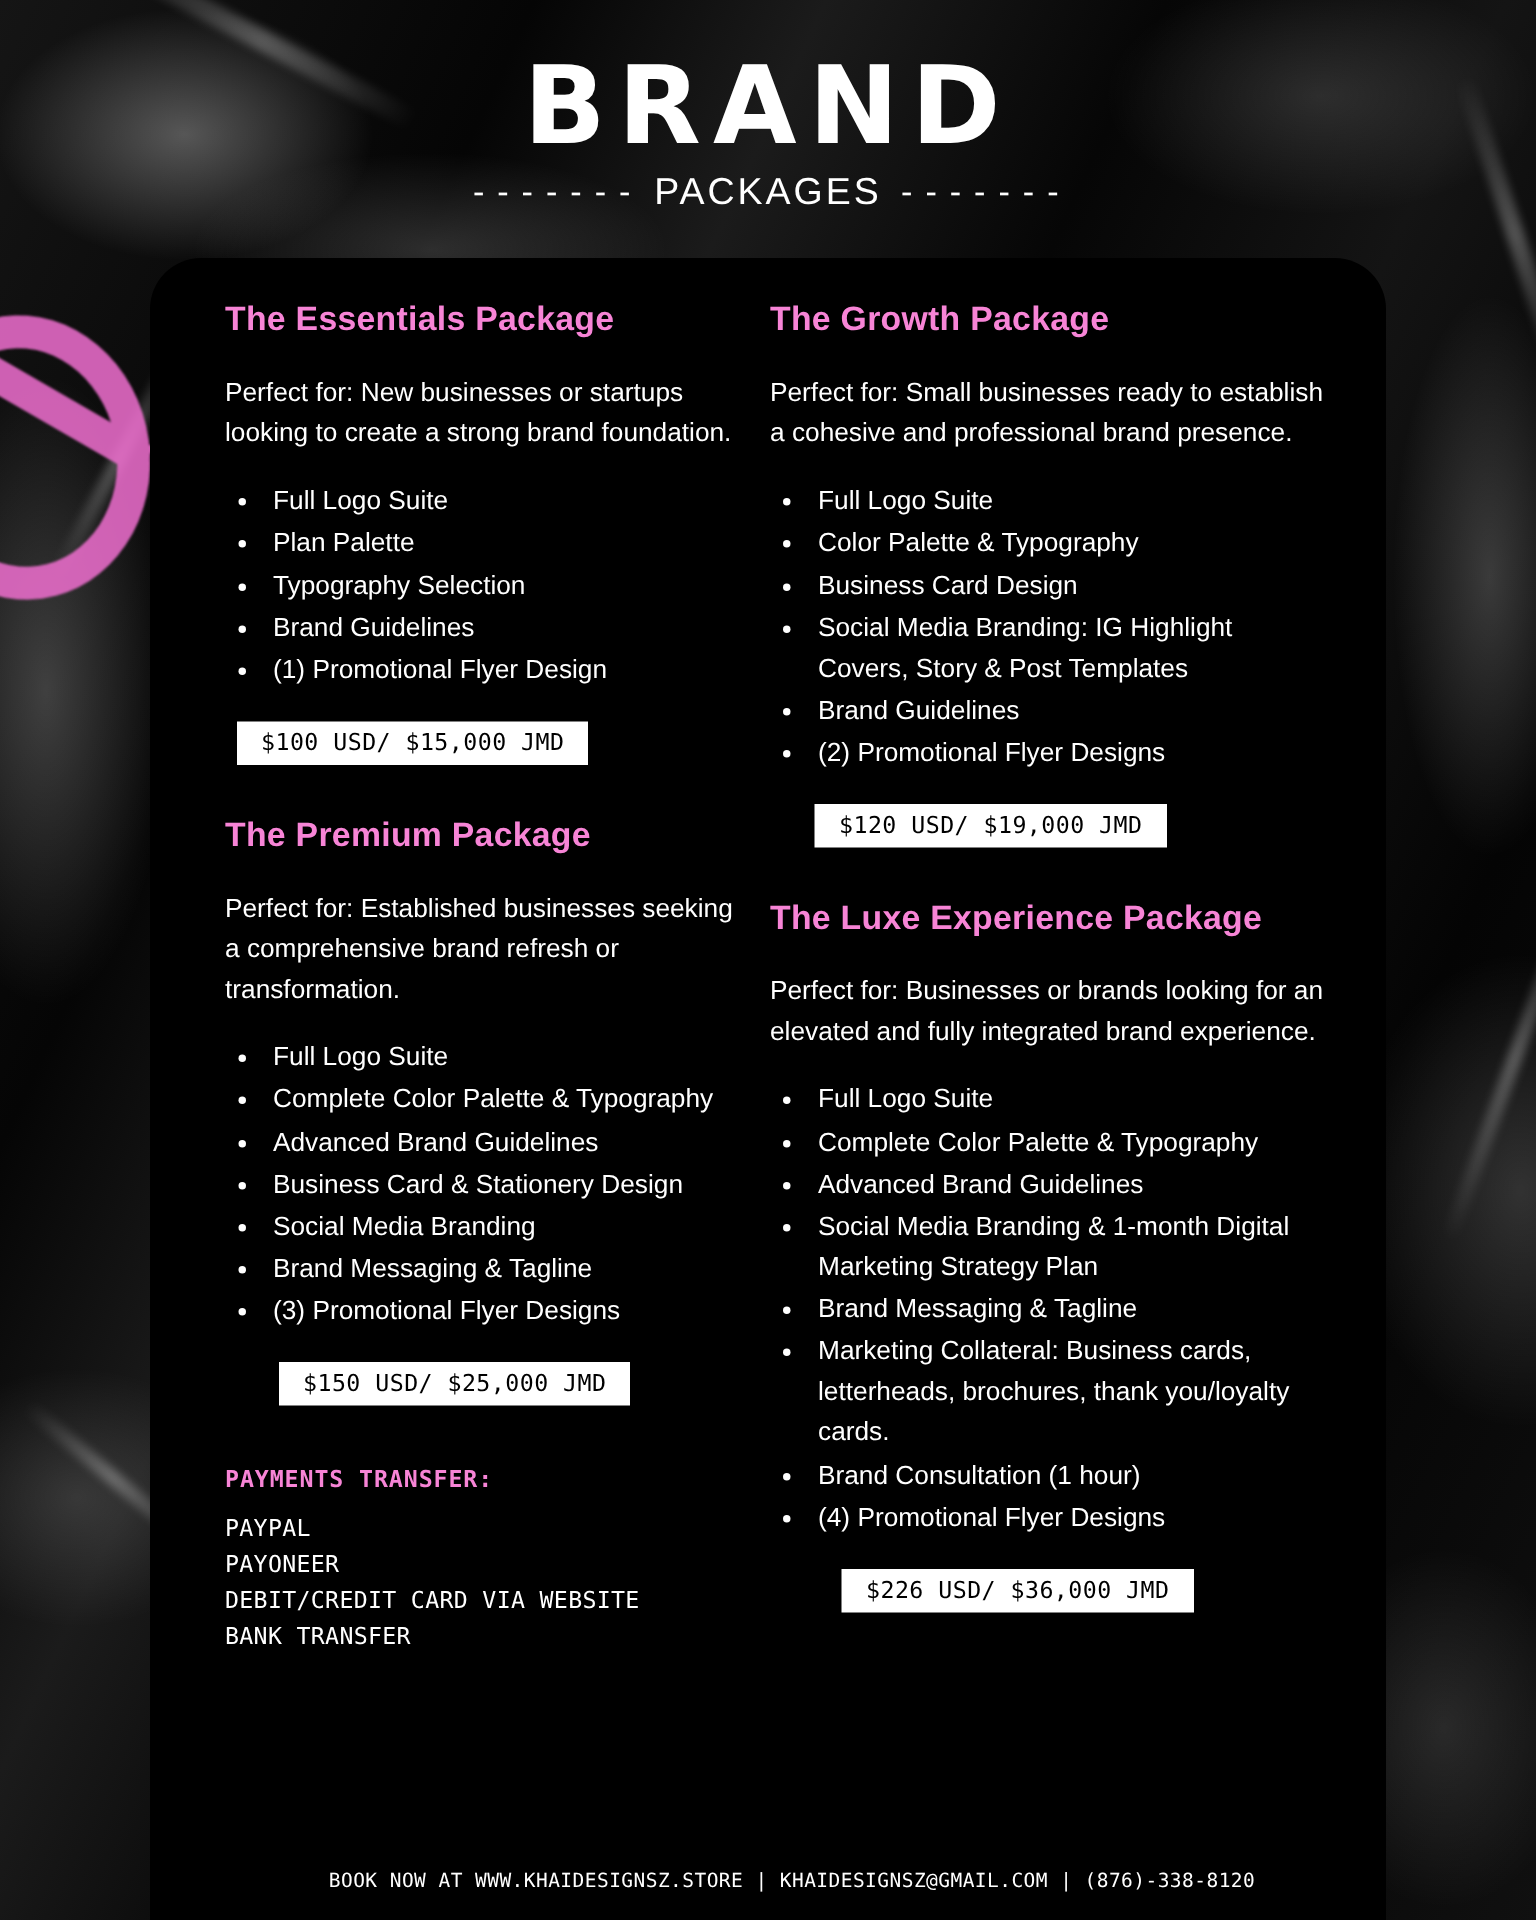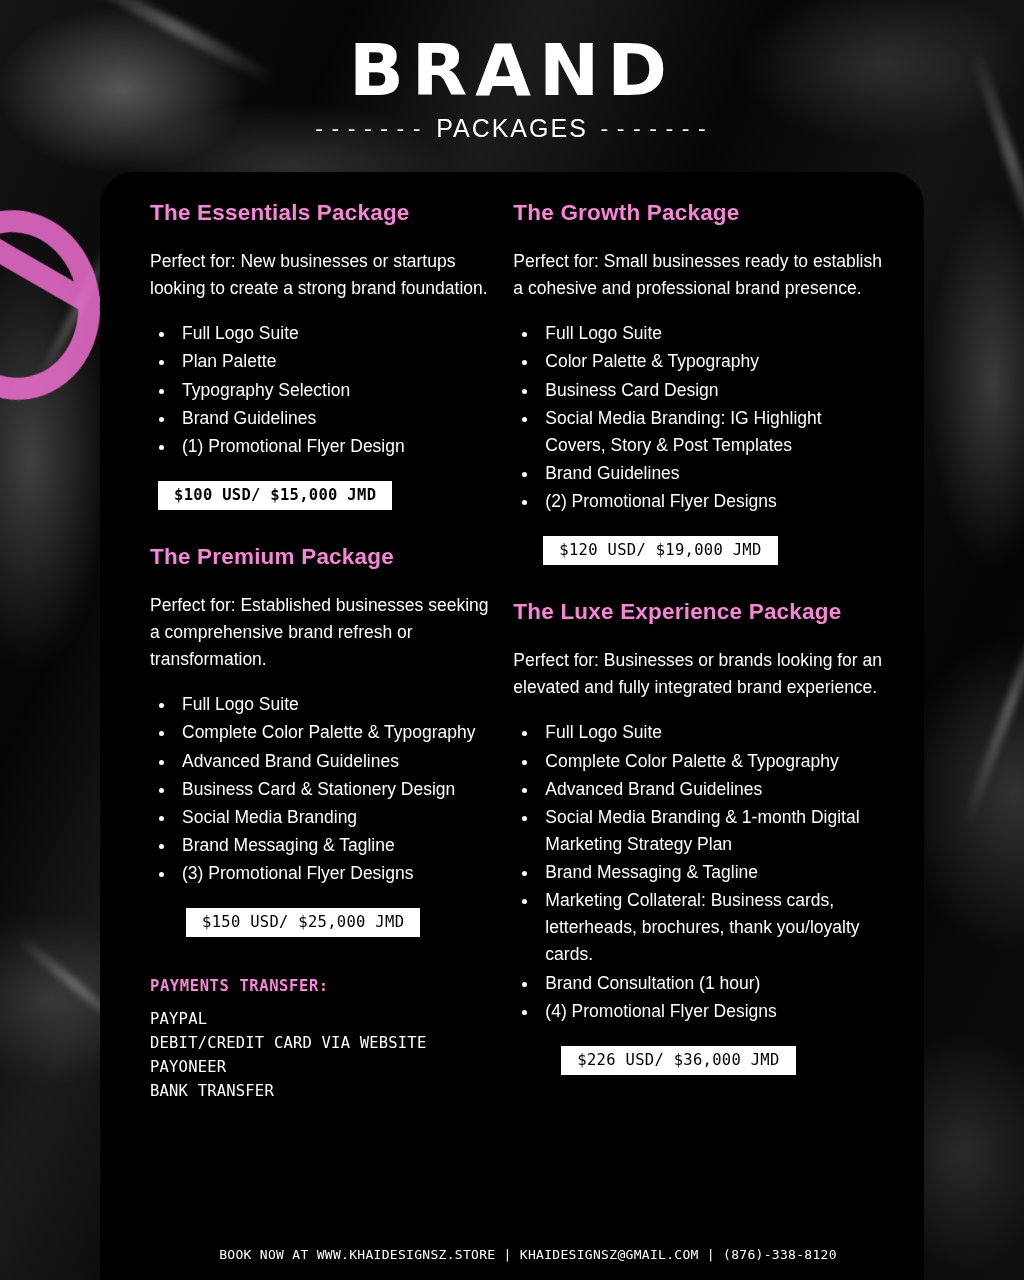--- a/index.html
+++ b/index.html
@@ -121,21 +121,21 @@
     display: inline-block;
     background: #ffffff;
     color: #000000;
     font-family: "DejaVu Sans Mono", monospace;
     font-size: 15.5px;
     letter-spacing: .3px;
     padding: 5px 16px 6px;
     margin-top: 20px;
   }
   .price-wrap { text-align: left; }
-  .price-wrap.indent { padding-left: 8px; font-weight: bold; }
+  .price-wrap.indent { padding-left: 8px; }
   .price-wrap.indent2 { padding-left: 36px; }
   .price-wrap.indent3 { padding-left: 30px; }
   .price-wrap.indent4 { padding-left: 48px; }
 
   .pay-title {
     color: #f784d6;
     font-size: 15.5px;
     font-weight: 700;
     letter-spacing: .6px;
     margin-top: 40px;
@@ -220,22 +220,22 @@
           </ul>
           <div class="price-wrap indent2">
             <span class="price">$150 USD/ $25,000 JMD</span>
           </div>
         </div>
 
         <div>
           <div class="pay-title">PAYMENTS TRANSFER:</div>
           <div class="pay-list">
             <div>PAYPAL</div>
+            <div>PAYONEER</div>
             <div>DEBIT/CREDIT CARD VIA WEBSITE</div>
-            <div>PAYONEER</div>
             <div>BANK TRANSFER</div>
           </div>
         </div>
       </div>
 
       <div class="col col-right">
 
         <div>
           <h2 class="pkg">The Growth Package</h2>
           <p class="desc">Perfect for: Small businesses ready to establish a cohesive and professional brand presence.</p>

